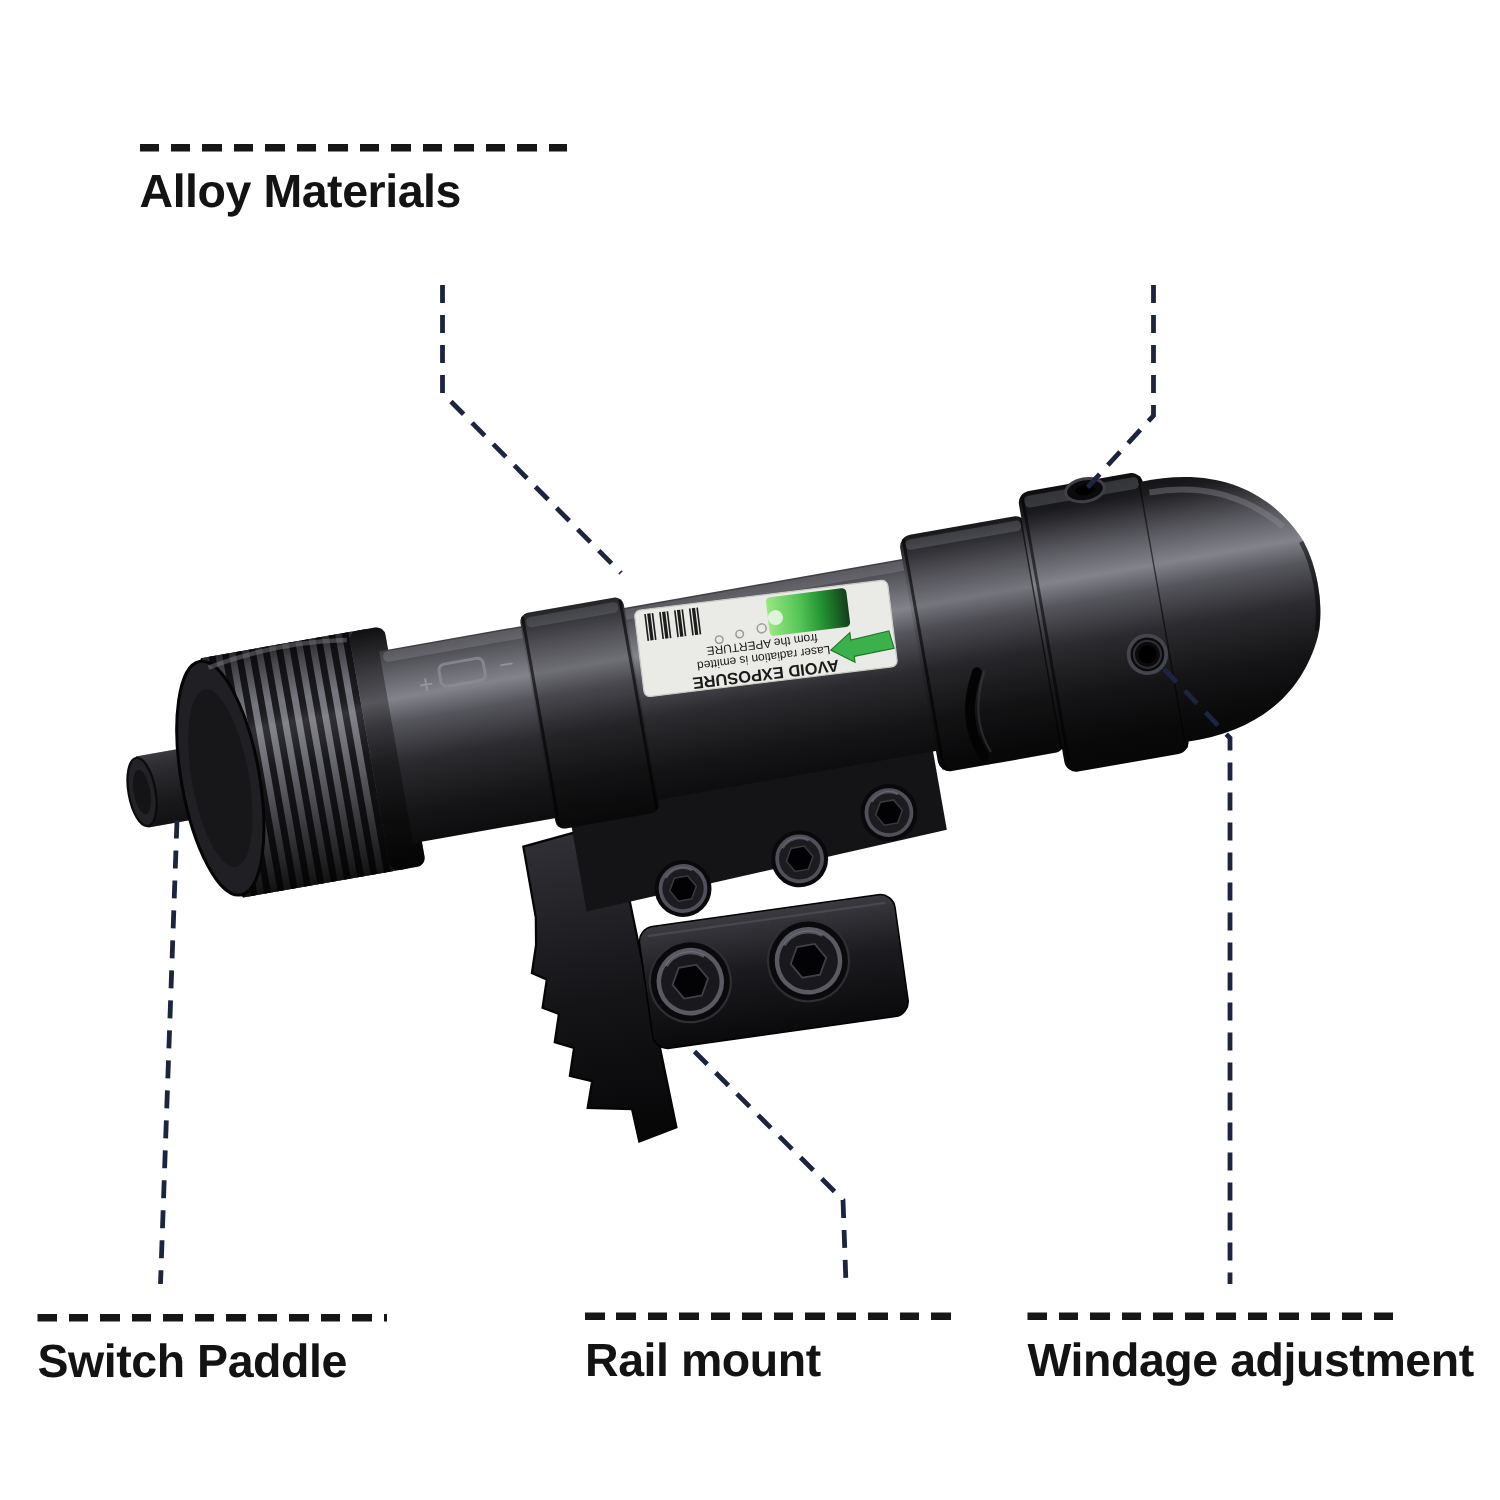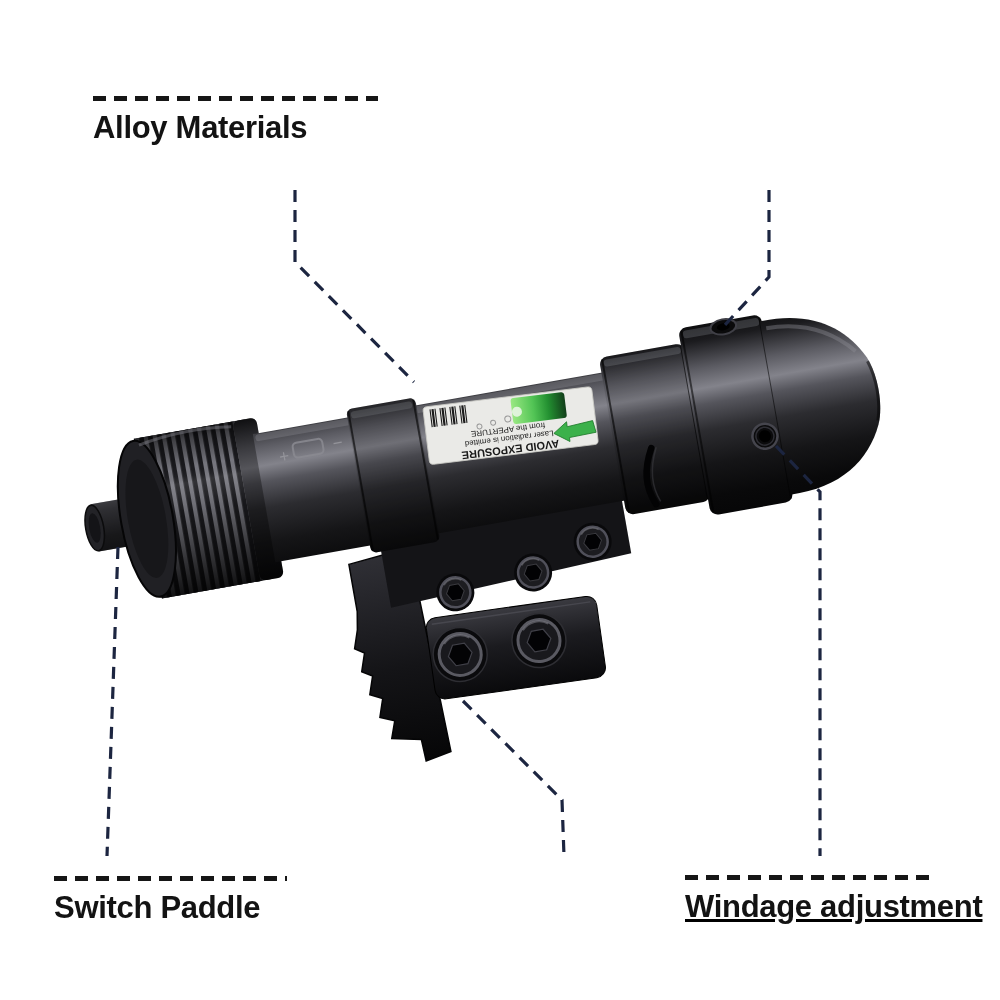--- a/index.html
+++ b/index.html
@@ -6,23 +6,23 @@
   .stage{position:relative;width:1000px;height:1000px;background:#fff;overflow:hidden;
          font-family:"Liberation Sans", sans-serif;}
   .stage svg{position:absolute;left:0;top:0;}
   .anno{position:absolute;}
   .anno .rule{height:4.5px;width:100%;
       background:repeating-linear-gradient(90deg,#161616 0 13px,transparent 13px 21px);}
   .anno .txt{font-weight:700;font-size:31px;line-height:1.1;color:#131313;
       margin-top:10px;white-space:nowrap;letter-spacing:-0.3px;}
   .anno-alloy{left:93px;top:96px;width:285px;}
   .anno-elevation{left:603px;top:96px;width:285px;}
-  .anno-switch{left:25px;top:876px;width:233px;margin-left:29px;}
+  .anno-switch{left:25px;top:876px;width:233px;}
   .anno-rail{left:390px;top:875px;width:247px;}
-  .anno-windage{left:685px;top:875px;width:245px;text-decoration:underline;}
+  .anno-windage{left:685px;top:875px;width:245px;}
 </style>
 </head>
 <body>
 
 <div class="stage">
 
   <svg width="1000" height="1000" viewBox="0 0 1000 1000">
     <defs>
       <linearGradient id="metal" gradientUnits="userSpaceOnUse" x1="0" y1="-100" x2="0" y2="100">
         <stop offset="0" stop-color="#0a0a0b"></stop>
@@ -194,19 +194,23 @@
     <div class="rule"></div>
     <div class="txt">Alloy Materials</div>
   </div>
 
 
   <div class="anno anno-switch">
     <div class="rule"></div>
     <div class="txt">Switch Paddle</div>
   </div>
 
+  <div class="anno anno-rail">
+    <div class="rule"></div>
+    <div class="txt">Rail mount</div>
+  </div>
 
   <div class="anno anno-windage">
     <div class="rule"></div>
     <div class="txt">Windage adjustment</div>
   </div>
 
 </div>
 
 </body></html>

